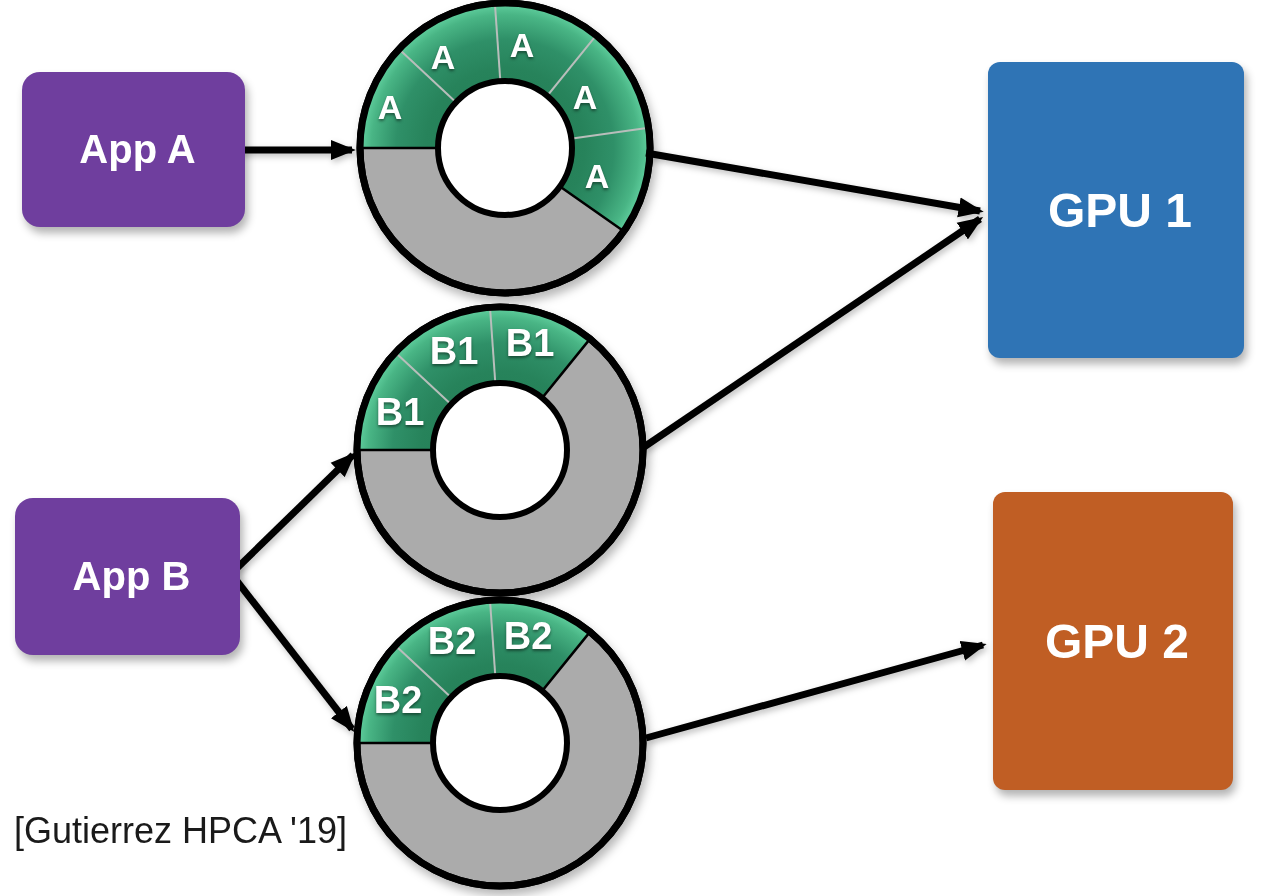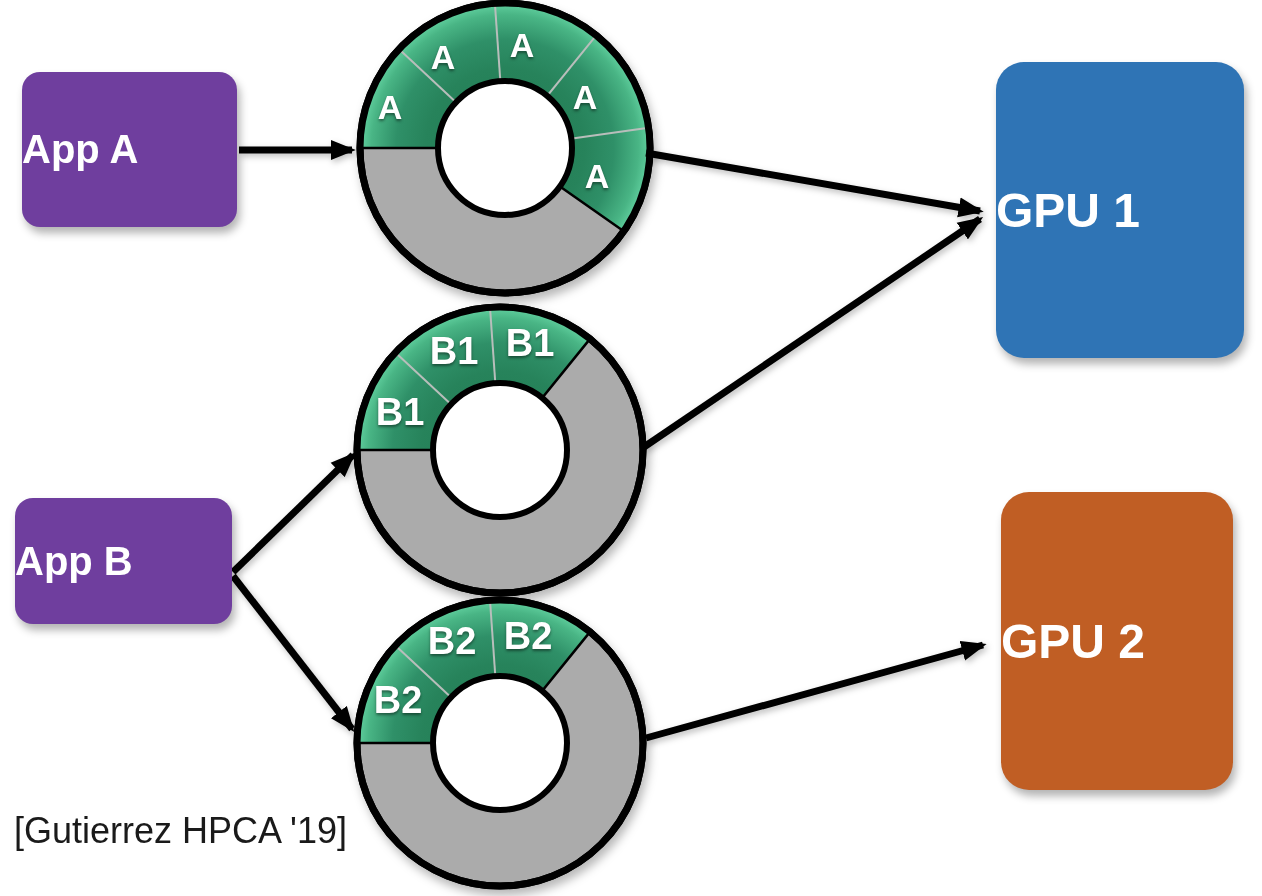--- a/index.html
+++ b/index.html
@@ -2,30 +2,31 @@
 <html><head>
 <meta charset="utf-8">
 <style>
   html,body{margin:0;padding:0;background:#ffffff;}
   #canvas{
     position:relative;width:1262px;height:896px;background:#ffffff;overflow:hidden;
     font-family:"Liberation Sans",sans-serif;
   }
   #diagram-svg{position:absolute;left:0;top:0;}
   .node{
-    position:absolute;display:flex;align-items:center;justify-content:flex-start;
+    position:absolute;display:flex;align-items:center;justify-content:center;
     color:#ffffff;font-weight:bold;text-align:center;
     box-shadow:3px 6px 9px rgba(0,0,0,0.30);
+    padding-left:8px;
   }
   .app-box{
     background:#6F3E9E;border-radius:18px;font-size:40px;
   }
   #app-a{left:22px;top:72px;width:215px;height:155px;}
-  #app-b{left:15px;top:498px;width:217px;height:126px;}
-  .gpu-box{border-radius:28px;font-size:48px;margin-left:8px;}
+  #app-b{left:15px;top:498px;width:217px;height:157px;}
+  .gpu-box{border-radius:12px;font-size:48px;}
   #gpu-1{left:988px;top:62px;width:248px;height:296px;background:#2F74B5;}
   #gpu-2{left:993px;top:492px;width:232px;height:298px;background:#C05E24;}
   .seg-label{
     position:absolute;transform:translate(-50%,-50%);
     color:#ffffff;font-weight:bold;
     text-shadow:0 2px 3px rgba(0,0,0,0.45);
     white-space:nowrap;pointer-events:none;
   }
   .seg-label.a{font-size:34px;}
   .seg-label.b{font-size:38px;}

